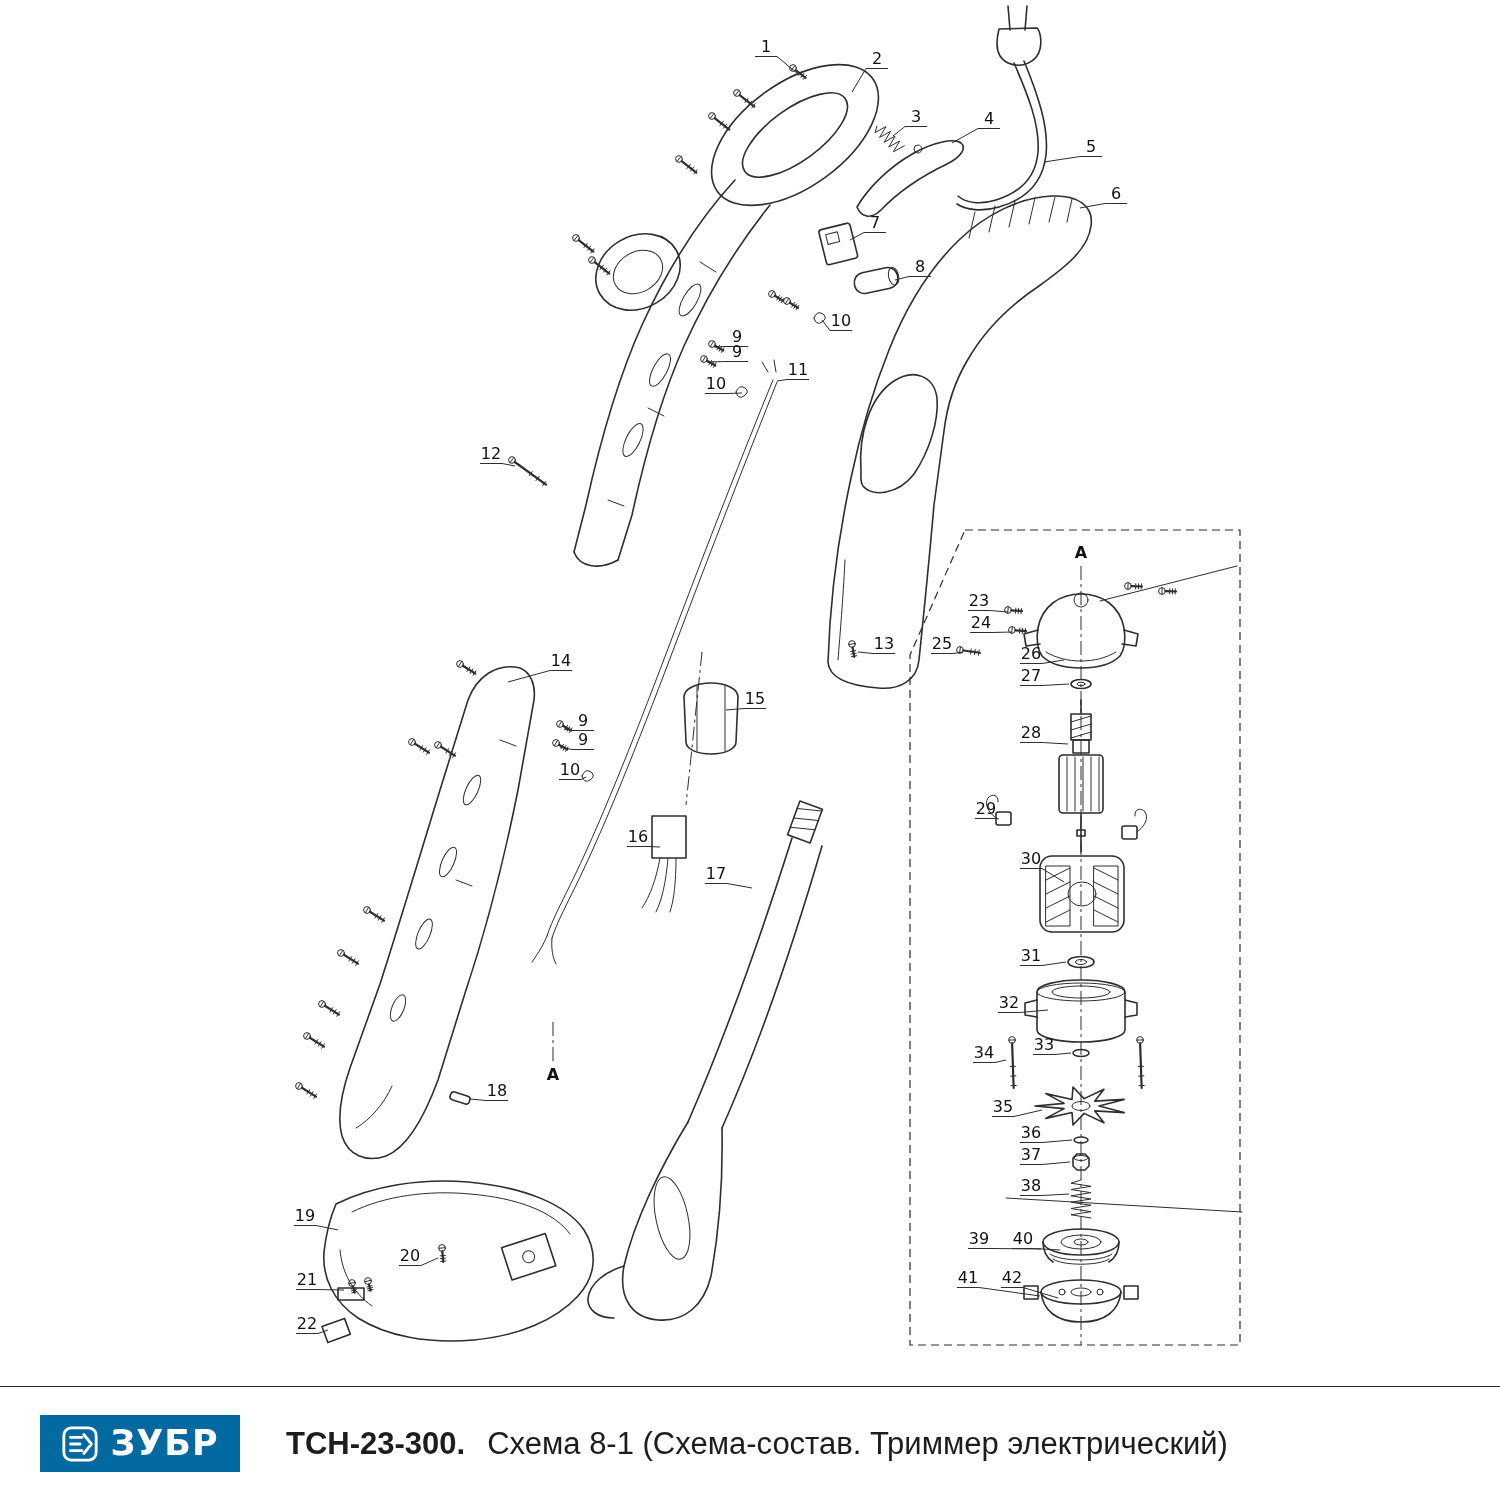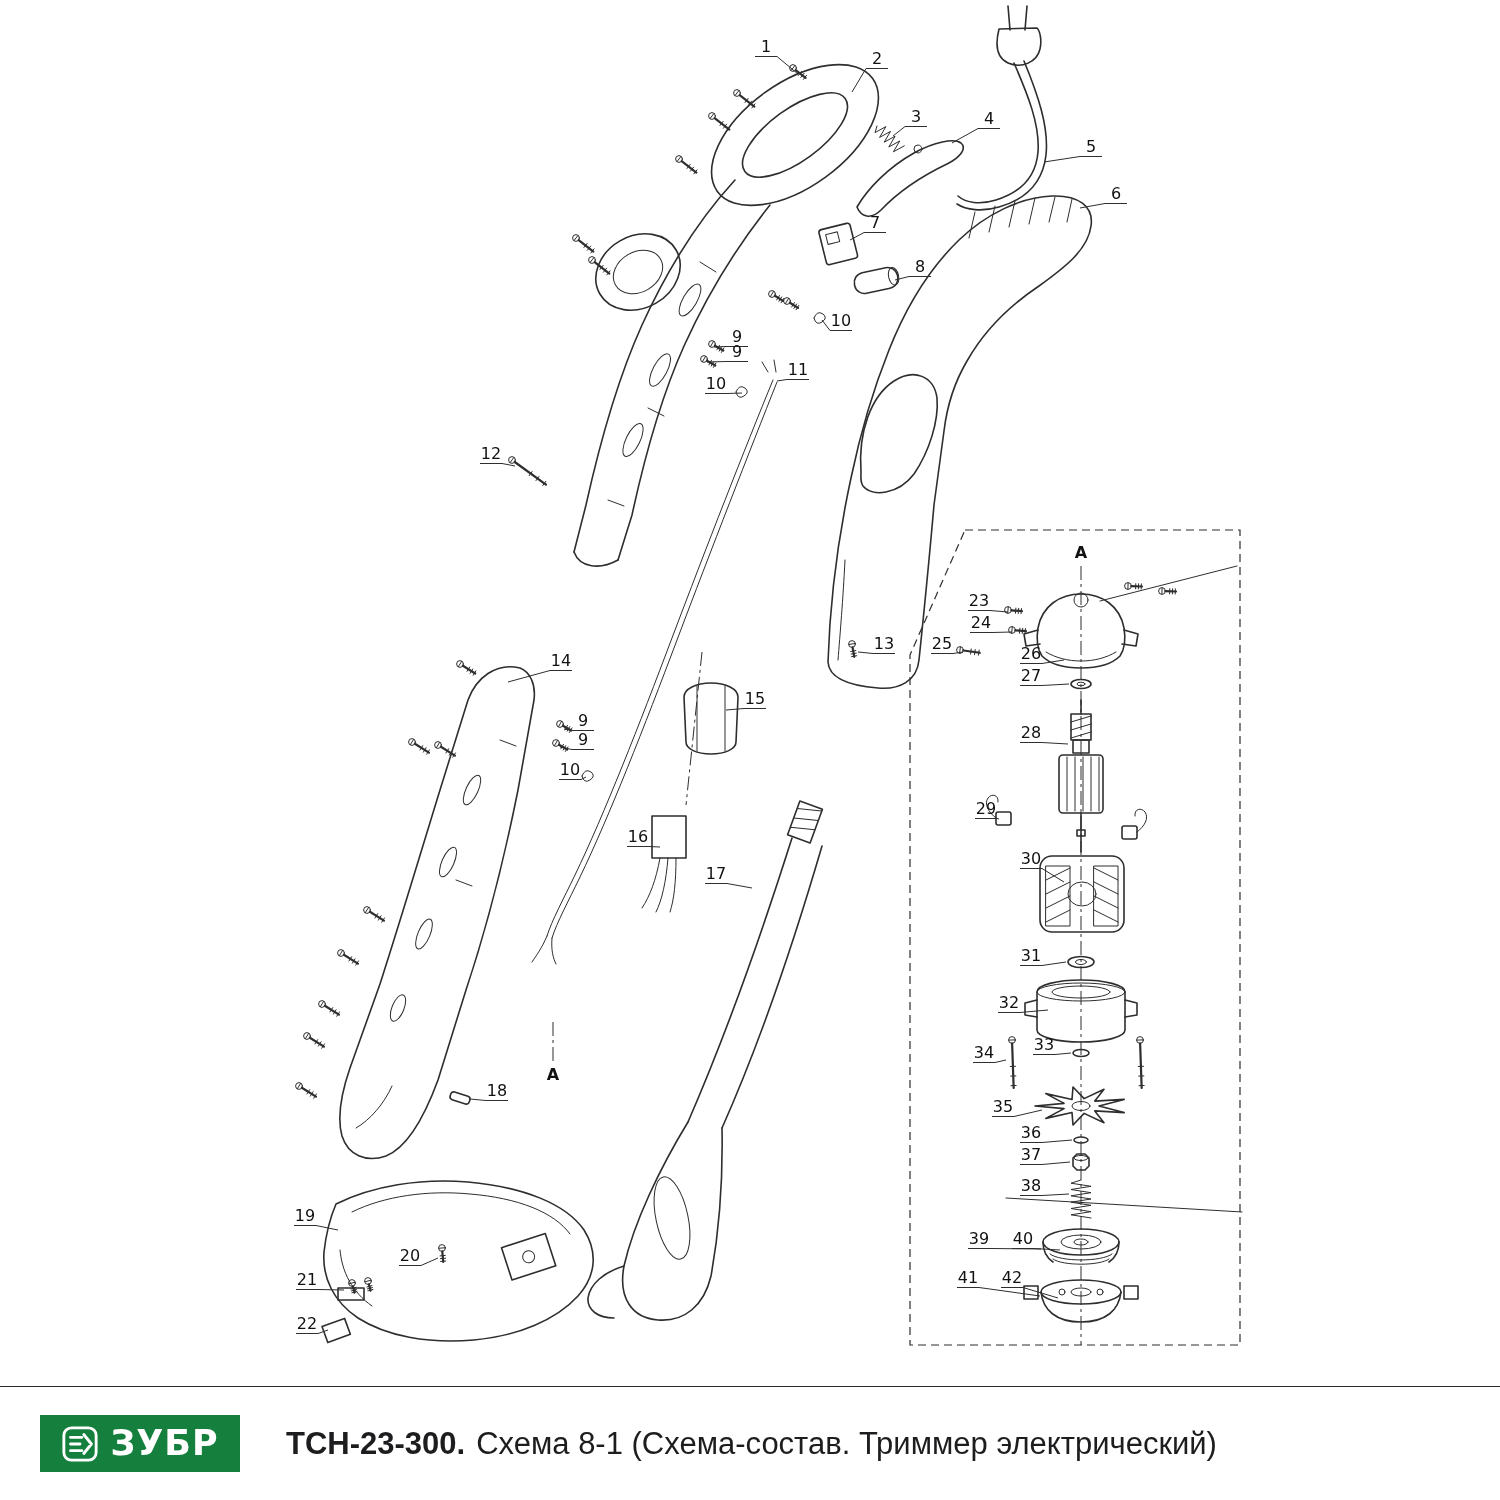--- a/index.html
+++ b/index.html
@@ -13,26 +13,26 @@
   .screw-shaft { stroke:#2e2e2e; stroke-width:2.2; stroke-linecap:round; }
   .dashed  { fill:none; stroke:#2e2e2e; stroke-width:1.2; stroke-dasharray:8 5; }
   .dashdot { fill:none; stroke:#2e2e2e; stroke-width:1; stroke-dasharray:14 4 3 4; }
   .callout-num { font:16px "DejaVu Sans", sans-serif; fill:#111; text-anchor:middle; }
   .section-mark { font-weight:bold; }
   .callout-line { stroke:#2e2e2e; stroke-width:1; }
 
   .footer { position:absolute; left:0; top:1386px; width:1500px; height:114px;
             border-top:1.5px solid #2b2b2b; background:#fff;
             display:flex; align-items:center; padding:0 40px; gap:46px; }
-  .logo-box { width:200px; height:57px; background:#15803d; display:flex;
+  .logo-box { width:200px; height:57px; background:#0369a1; display:flex;
               align-items:center; justify-content:center; gap:11px; flex:0 0 auto; }
   .logo-icon { width:38px; height:38px; }
   .logo-text { color:#ffffff; font-family:"DejaVu Sans", sans-serif; font-weight:bold;
                font-size:35px; letter-spacing:1px; line-height:1; }
-  .doc-title { font-size:31px; color:#1d1d1f; display:flex; gap:11px; align-items:baseline; white-space:nowrap; }
+  .doc-title { font-size:31px; color:#1d1d1f; display:flex; gap:22px; align-items:baseline; white-space:nowrap; }
   .doc-title .model { font-weight:bold; }
 </style>
 </head>
 <body>
 
 <div class="page">
 
   <div class="diagram-wrap">
     <svg id="diagram-svg" width="1500" height="1386" viewBox="0 0 1500 1386">
 

